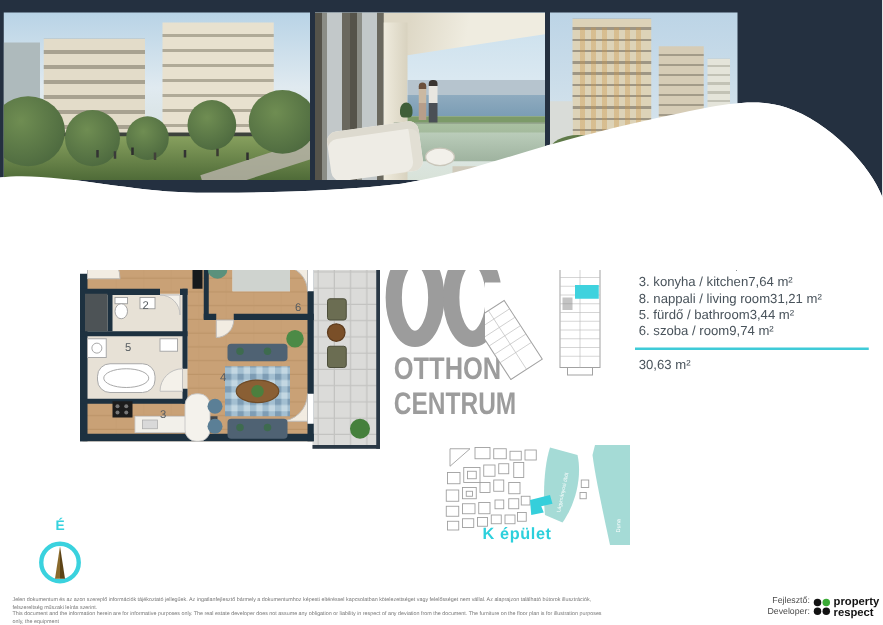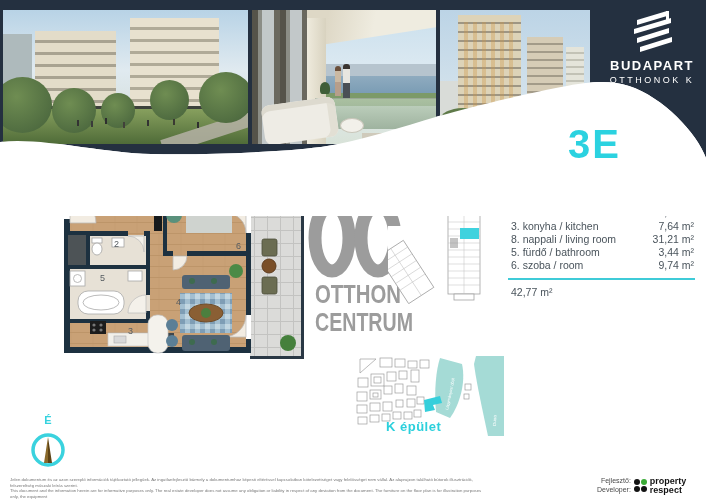--- a/index.html
+++ b/index.html
@@ -27,27 +27,27 @@
   
   #floorplan{position:absolute;left:60px;top:179px;z-index:2;}
   #keyplan{position:absolute;left:388px;top:186px;z-index:2;}
   #siteplan{position:absolute;left:354px;top:356px;z-index:2;}
   #kepulet{position:absolute;left:386px;top:419px;font-size:13px;font-weight:bold;
            color:#2cd0dc;letter-spacing:.5px;z-index:2;}
   #compass{position:absolute;left:26px;top:412px;z-index:2;}
   
   #roomlist{position:absolute;left:508px;top:186px;width:187px;z-index:2;color:#49535b;font-size:10.5px;}
   #roomlist .rows{border-top:2px solid #3fcbd8;border-bottom:2px solid #3fcbd8;padding:5px 1px 5px 3px;}
-  .row{display:flex;justify-content:space-between;line-height:13.3px;}
+  .row{display:flex;line-height:13.3px;}
   .row .val{text-align:right;}
   #summary{padding:6px 1px 0 3px;}
   
   #disclaimer{position:absolute;left:10px;top:477px;width:478px;font-size:4.3px;
               line-height:5.6px;color:#777;z-index:2;}
-  #developer{position:absolute;left:597px;top:477px;display:flex;align-items:center;gap:3px;z-index:2;}
+  #developer{position:absolute;left:614px;top:477px;display:flex;align-items:center;gap:3px;z-index:2;}
   #developer .labels{text-align:right;font-size:7px;line-height:8.5px;color:#4a4a4a;}
   #developer .dots{display:grid;grid-template-columns:6px 6px;grid-gap:1px;}
   #developer .dot{width:6px;height:6px;border-radius:50%;background:#121212;}
   #developer .dot.green{background:#3aaa35;}
   #developer .pm{font-size:9px;line-height:8.5px;font-weight:bold;color:#121212;}
 </style>
 </head>
 <body>
 
 <div id="page">
@@ -95,35 +95,21 @@
       <div style="left:58%;top:22%;width:24%;height:78%;background:repeating-linear-gradient(180deg,#d6ccb6 0 6px,#a39b89 6px 8px);"></div>
       <div style="left:84%;top:30%;width:12%;height:70%;background:repeating-linear-gradient(180deg,#e4e4da 0 5px,#c2c2b6 5px 7px);"></div>
       <div style="left:0;top:58%;width:12%;height:30%;background:#d9dcd8;"></div>
       <div style="left:0;bottom:0;width:30%;height:20%;border-radius:60% 60% 0 0;background:#5f7a49;"></div>
     </div>
 
     <svg class="wave" width="706" height="216" viewBox="0 0 706 216">
       <path fill="#ffffff" d="M0,142 C41,137 101,153 151,154 C201,155 271,153 321,147 C361,141 401,127 439,116 C471,107 511,97 561,87 C591,81 611,80 629,86 C663,97 697,133 706,158 L706,216 H0 Z"></path>
     </svg>
 
-    <div id="brand">
-      <svg width="58" height="48" viewBox="0 0 58 48" style="display:block;margin:0 auto;">
-        <g fill="#ffffff">
-          <path d="M14,12 L44,3 L44,8 L14,17 Z"></path>
-          <path d="M11,21 L48,10 L48,15 L11,26 Z"></path>
-          <path d="M14,30 L46,20 L46,25 L14,35 Z"></path>
-          <path d="M17,39 L49,29 L49,34 L17,44 Z"></path>
-          <rect x="43" y="3" width="3" height="9"></rect>
-        </g>
-      </svg>
-      <div class="bname">BUDAPART</div>
-      <div class="bsub">OTTHONOK K</div>
-    </div>
-
-    <div id="unit-code">3E</div>
+
   </div>
 
   <svg id="watermark" width="118" height="178" viewBox="0 0 118 178">
     <g fill="none" stroke="#9c9c9c">
       <path d="M30,27 L54,11 L79,27" stroke-width="12"></path>
       <ellipse cx="34" cy="78" rx="17" ry="33" stroke-width="13"></ellipse>
       <ellipse cx="80" cy="78" rx="17" ry="33" stroke-width="13"></ellipse>
     </g>
     <rect x="90" y="66" width="30" height="24" fill="#ffffff"></rect>
     <text x="17" y="143" font-size="25" font-weight="bold" fill="#9c9c9c" textLength="86" lengthAdjust="spacingAndGlyphs">OTTHON</text>
@@ -306,21 +292,21 @@
           <span>5. fürdő / bathroom</span>
           <span class="val">3,44 m²</span>
         </div>
       <div class="row">
           <span>6. szoba / room</span>
           <span class="val">9,74 m²</span>
         </div>
     </div>
     <div id="summary">
       <div class="row">
-          <span class="val">42,77 m²</span>
+          <span class="val">30,63 m²</span>
         </div>
     </div>
   </div>
 
   <svg id="siteplan" width="150" height="80" viewBox="0 0 150 80">
     <path d="M86,2 L108,8 C112,26 106,48 96,62 L82,56 C80,36 82,14 86,2 Z" fill="#a5dbd6"></path>
     <path d="M122,0 L150,0 L150,80 L134,80 C128,52 122,24 120,8 Z" fill="#a5dbd6"></path>
     <g stroke="#9d9d9d" stroke-width=".7" fill="none">
       <path d="M6,3 L22,3 L6,17 Z"></path>
       <rect x="26" y="2" width="12" height="9"></rect>

